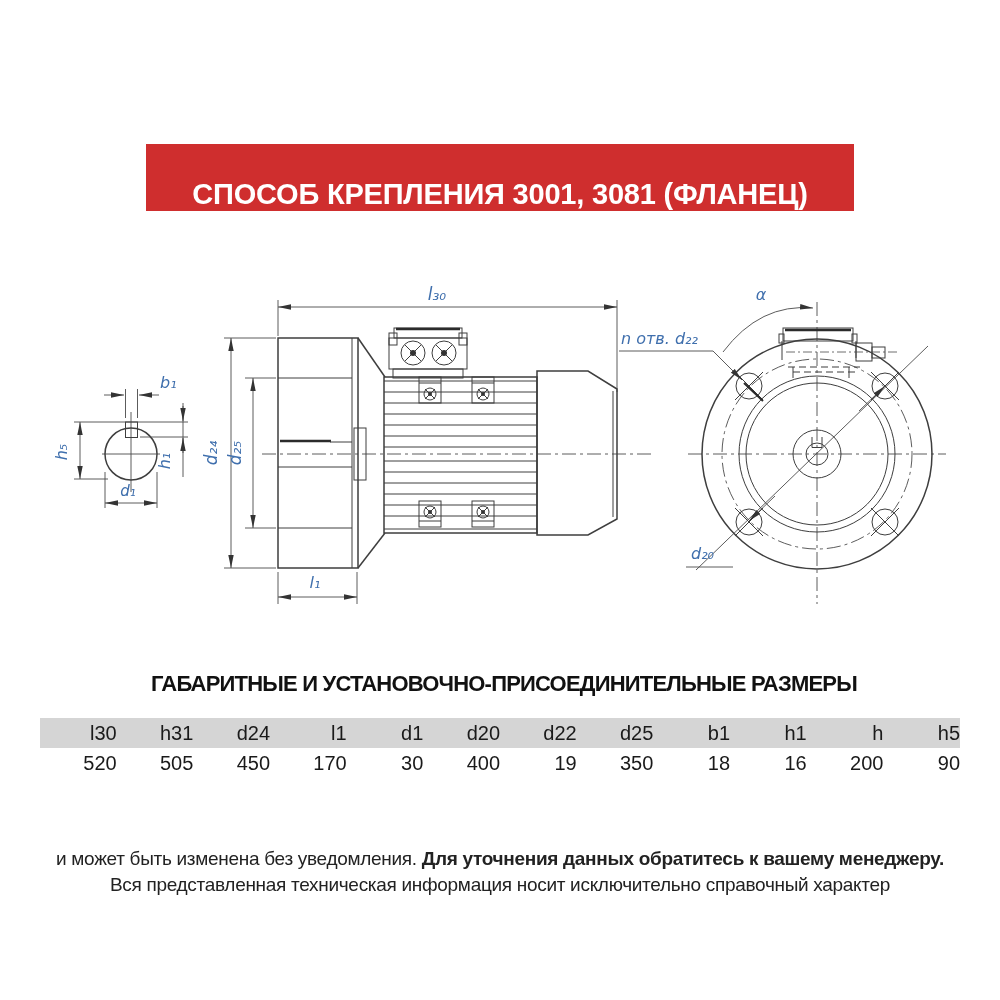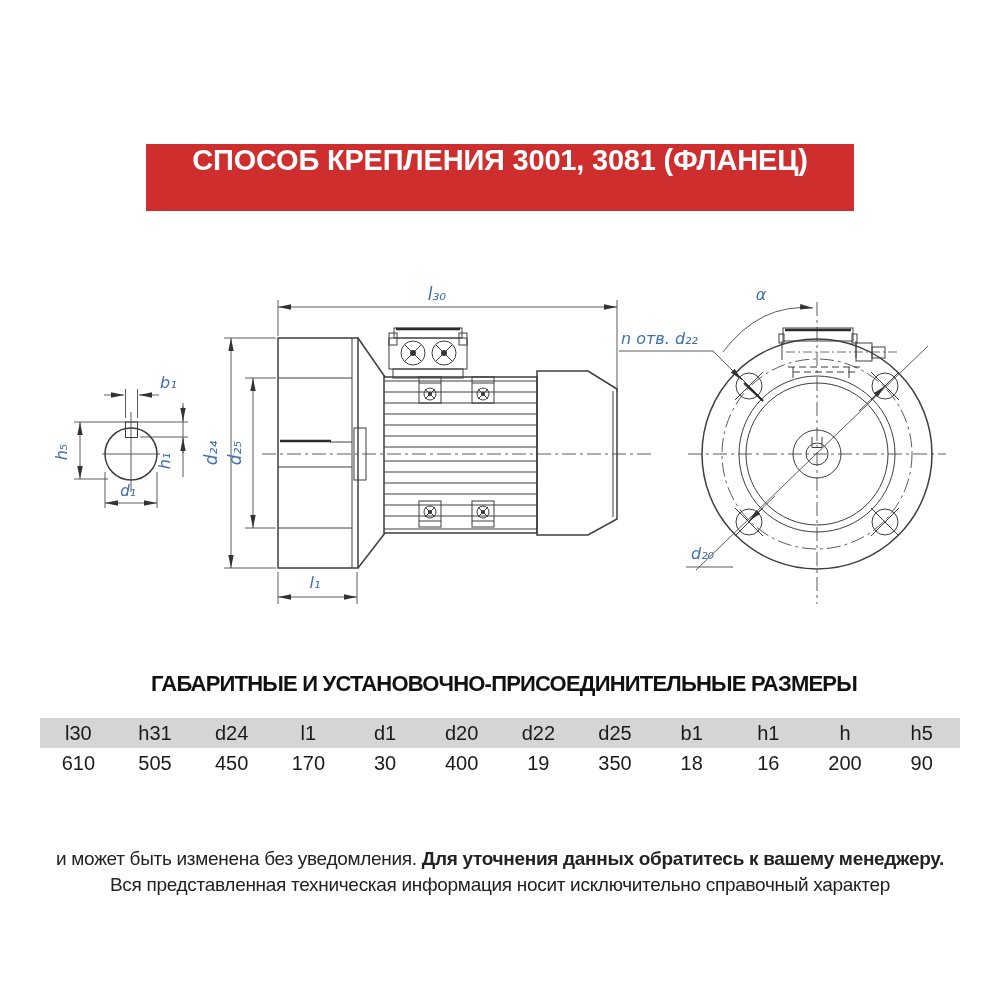--- a/index.html
+++ b/index.html
@@ -1,26 +1,26 @@
 <!DOCTYPE html>
 <html><head>
 <meta charset="utf-8">
 <style>
   html,body{margin:0;padding:0;background:#fff;}
   .page{position:relative;width:1000px;height:1000px;background:#ffffff;overflow:hidden;
         font-family:"Liberation Sans",sans-serif;color:#1a1a1a;}
   .banner{position:absolute;left:146px;top:144px;width:708px;height:67px;background:#cf2e2e;
-          display:flex;align-items:flex-start;justify-content:center;}
+          display:flex;align-items:flex-end;justify-content:center;}
   .banner span{color:#ffffff;font-weight:bold;font-size:29px;letter-spacing:-0.2px;white-space:nowrap;}
   .drawing{position:absolute;left:0;top:0;width:1000px;height:1000px;}
   .section-title{position:absolute;left:4px;top:671px;width:1000px;text-align:center;
                  font-size:22px;font-weight:bold;letter-spacing:-0.8px;color:#111;white-space:nowrap;}
   .dim-table{position:absolute;left:40px;top:718px;width:920px;font-size:20px;}
   .dim-table .row{display:flex;width:100%;}
-  .dim-table .cell{flex:1 1 0;text-align:center;line-height:30px;height:30px;}
+  .dim-table .cell{flex:1 1 0;text-align:right;line-height:30px;height:30px;}
   .dim-table .thead{background:#d5d5d5;}
   .footer{position:absolute;left:0;top:846px;width:1000px;text-align:center;
           font-size:19px;line-height:26px;letter-spacing:-0.3px;color:#222;}
   .footer .b{font-weight:bold;}
   
   .ln{stroke:#3e3e3e;stroke-width:1.5;fill:none;}
   .l1w{stroke:#3e3e3e;stroke-width:1;fill:none;}
   .tn{stroke:#4a4a4a;stroke-width:0.9;fill:none;}
   .cl{stroke:#4a4a4a;stroke-width:0.9;fill:none;stroke-dasharray:14 4 3 4;}
   .cls{stroke:#4a4a4a;stroke-width:0.8;fill:none;stroke-dasharray:9 3 2 3;}
@@ -250,21 +250,21 @@
       <div class="cell">d1</div>
       <div class="cell">d20</div>
       <div class="cell">d22</div>
       <div class="cell">d25</div>
       <div class="cell">b1</div>
       <div class="cell">h1</div>
       <div class="cell">h</div>
       <div class="cell">h5</div>
     </div>
     <div class="row">
-      <div class="cell">610</div>
+      <div class="cell">520</div>
       <div class="cell">505</div>
       <div class="cell">450</div>
       <div class="cell">170</div>
       <div class="cell">30</div>
       <div class="cell">400</div>
       <div class="cell">19</div>
       <div class="cell">350</div>
       <div class="cell">18</div>
       <div class="cell">16</div>
       <div class="cell">200</div>

